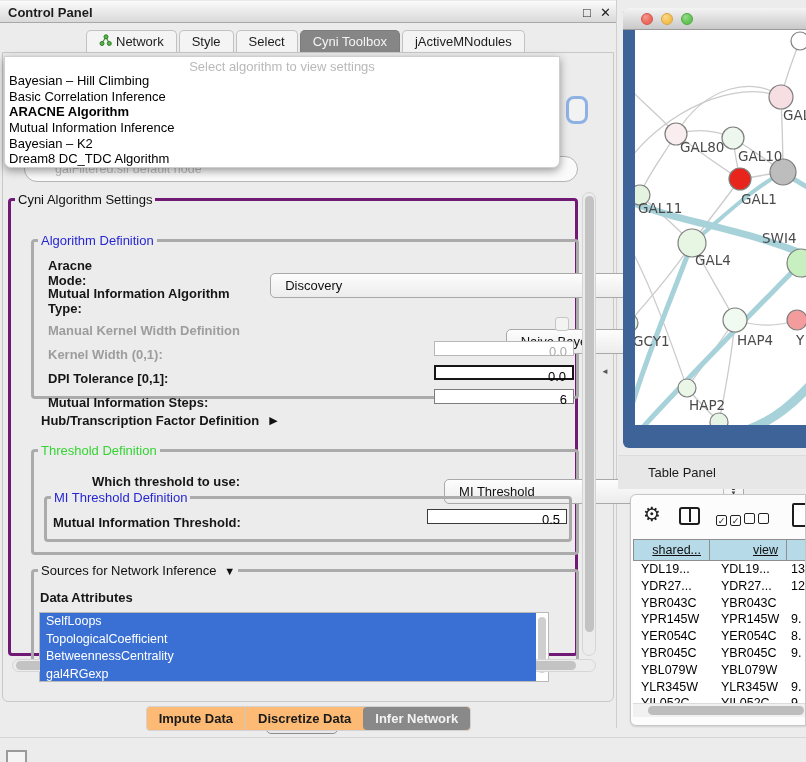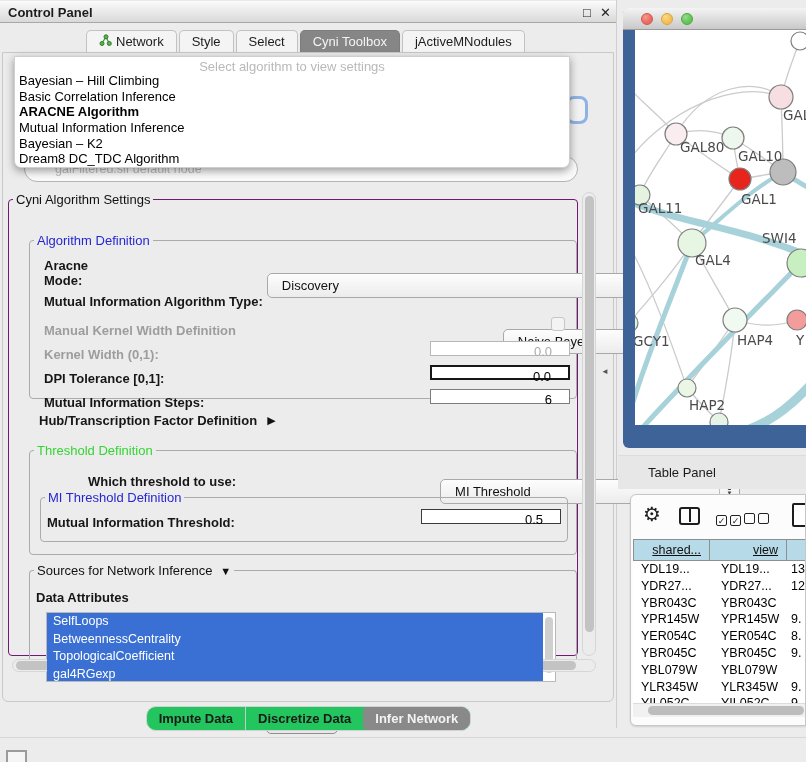--- a/index.html
+++ b/index.html
@@ -34,56 +34,56 @@
     border:1px solid #c8c8c8; border-radius:0 0 6px 6px; background:#ececec; }
 
   
   #bg-combo { left:24px; top:156px; width:554px; height:26px; border:1px solid #b4b4b4;
     border-radius:13px; background:#fafafa; z-index:2; color:#bcbcbc; font-size:12.5px;
     line-height:24px; padding-left:30px; }
   #bg-combo-blue { left:566px; top:96px; width:22px; height:28px; border:3px solid #8fb2e4;
     border-radius:8px; background:#f2f2f2; z-index:1; }
 
   
-  #algo-dropdown { left:14px; top:56px; width:556px; height:112px; background:#fff;
+  #algo-dropdown { left:4px; top:56px; width:556px; height:112px; background:#fff;
     border:1px solid #cfcfcf; border-radius:0 0 7px 7px;
     box-shadow:0 3px 9px rgba(0,0,0,.38); z-index:10; overflow:hidden; }
   #algo-prompt { text-align:center; color:#b9b9b9; font-size:13px; height:16px; padding-top:2px; }
   .algo-item { font-size:13px; color:#000; height:15.7px; line-height:15.7px; padding-left:4px; }
   .algo-item.bold { font-weight:bold; }
 
   
-  fieldset { border:1px solid #701a75; border-radius:4px; position:absolute; }
+  fieldset { border:3px solid #701a75; border-radius:4px; position:absolute; }
   fieldset legend { font-size:13px; padding:0 3px; margin-left:4px; }
   #settings-group { left:8px; top:192px; width:570px; height:464px; }
   #settings-group > legend { color:#111; }
   #algodef-group { left:20px; top:26px; width:548px; height:166px; border-color:#ababab; }
   #algodef-group > legend { color:#2626d2; }
   .frow { position:absolute; left:14px; right:10px; height:26px; display:flex; align-items:center; }
   .flabel { font-size:13px; font-weight:bold; color:#161616; }
   .flabel.disabled { color:#9d9d9d; }
   .combo { height:25px; background:linear-gradient(#fdfdfd,#ececec); border:1px solid #a9a9a9;
     border-radius:5px; display:flex; align-items:center; position:relative; }
   .combo .cval { font-size:13px; color:#111; padding-left:14px; flex:1; }
   .combo .stepper { width:20px; height:100%; border-left:1px solid #bdbdbd; display:flex;
     flex-direction:column; align-items:center; justify-content:center; color:#444; }
   .stepper span { font-size:6px; line-height:5px; }
   .tfield { position:absolute; height:15px; background:#fff; font-size:13px; text-align:right;
-    padding:0 17px; line-height:20px; }
+    padding:0 6px; line-height:20px; }
   .checkbox { position:absolute; width:14px; height:14px; border:1px solid #c6c6c6;
     border-radius:3px; background:#f3f3f3; }
   .disclosure { font-size:11px; color:#111; margin-left:10px; }
   #threshold-group { left:20px; top:236px; width:548px; height:112px; border-color:#ababab; }
   #threshold-group > legend { color:#35d435; }
   #mithresh-group { left:10px; top:32px; width:528px; height:52px; border-color:#ababab; }
   #mithresh-group > legend { color:#2626d2; }
   #sources-group { left:20px; top:356px; width:548px; height:108px; border-color:#ababab;
     border-bottom:none; border-radius:4px 4px 0 0; }
   #sources-group > legend { color:#111; }
-  #attr-list { position:absolute; left:16px; top:34px; width:510px; height:70px;
+  #attr-list { position:absolute; left:5px; top:34px; width:510px; height:70px;
     background:#fff; border:1px solid #b9b9b9; overflow:hidden; }
   .attr-item { height:17.5px; line-height:17.5px; background:#3a70d3; color:#fff;
     font-size:12.5px; padding-left:6px; margin-right:12px; }
   .attr-sel-bg { position:absolute; left:0; top:0; right:12px; bottom:0; background:#3a70d3; z-index:0; }
   #attr-scrollthumb { position:absolute; right:2px; top:4px; width:8px; height:56px;
     background:#cfcfcf; border-radius:4px; }
 
   
   .vscroll { left:582px; top:192px; width:14px; height:464px; background:#ececec;
     border:1px solid #d6d6d6; border-radius:7px; }
@@ -93,22 +93,22 @@
     border:1px solid #d6d6d6; border-radius:7px; }
   .hscroll .thumb { position:absolute; left:3px; top:1px; width:560px; height:9px;
     background:#c3c3c3; border-radius:5px; }
 
   #apply-btn { left:266px; top:676px; width:72px; height:22px; border:1px solid #8f8f8f;
     border-radius:5px; background:linear-gradient(#ffffff,#e7e7e7); font-size:13px;
     color:#111; text-align:center; line-height:20px;margin-top:36px; }
 
   
   #bottom-tabs { left:0; top:706px; width:617px; display:flex; justify-content:center; }
-  #bottom-tabs .seg { display:flex; background:#22c55e; border:1px solid #d2d2d2;
-    border-radius:10px; overflow:hidden; }
+  #bottom-tabs .seg { display:flex; background:#fdba74; border:1px solid #d2d2d2;
+    border-radius:4px; overflow:hidden; }
   .btab { font-size:13px; font-weight:bold; color:#1a1a1a; padding:4px 12px; }
   .btab.sep { border-left:1px solid #c9c9c9; }
   .btab.selected { background:#898989; color:#f3f3f3; border-radius:4px; }
 
   #bottom-divider { left:0; top:737px; width:806px; height:1px; background:#d6d6d6; }
   #mini-panel-icon { left:6px; top:750px; width:21px; height:14px; border:2px solid #9b9b9b;
     background:#f5f5f5; }
 
   
   #splitter-arrow { left:601px; top:367px; font-size:8px; color:#555; }
@@ -288,22 +288,22 @@
     <fieldset id="sources-group">
       <legend>
         <span>Sources for Network Inference</span>
         <span class="disclosure" style="margin-left:4px;">▼</span>
       </legend>
       <div class="flabel abs" style="left:6px; top:12px;">Data Attributes</div>
       <div id="attr-list">
         <div class="attr-sel-bg"></div>
         <div id="attr-items" style="position:relative; z-index:1;">
             <div class="attr-item">SelfLoops</div>
+            <div class="attr-item">TopologicalCoefficient</div>
             <div class="attr-item">BetweennessCentrality</div>
-            <div class="attr-item">TopologicalCoefficient</div>
             <div class="attr-item">gal4RGexp</div>
           </div>
         <div id="attr-scrollthumb"></div>
       </div>
     </fieldset>
   </fieldset>
 
   <div class="vscroll abs">
       <div class="thumb"></div>
     </div>

